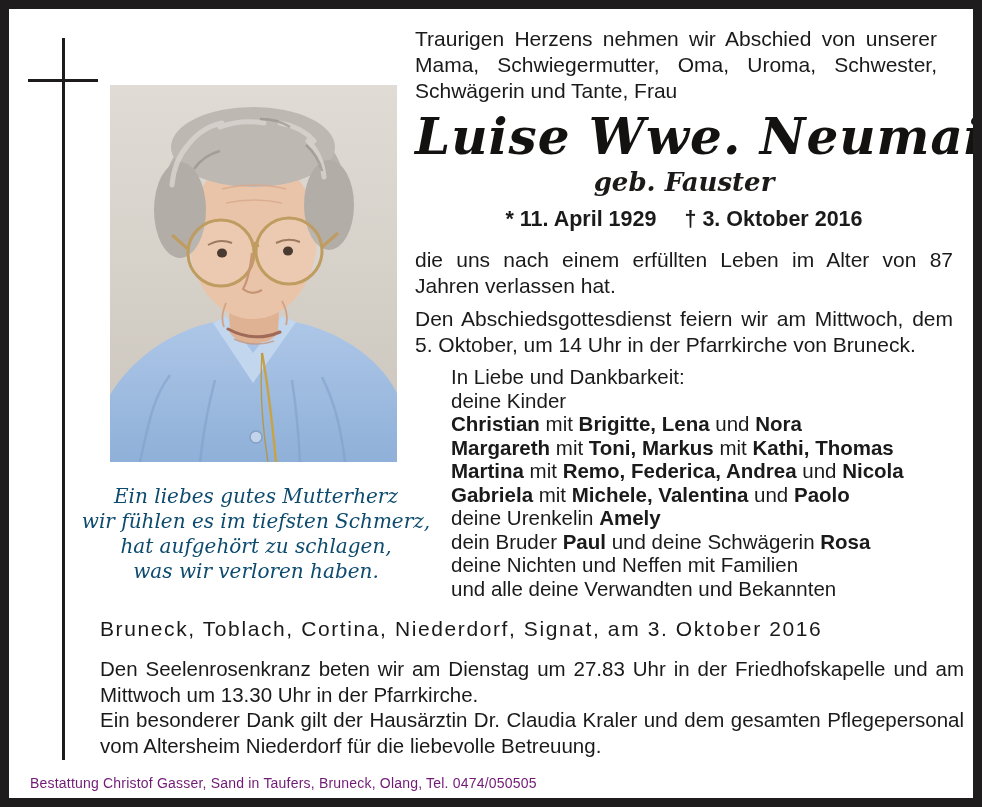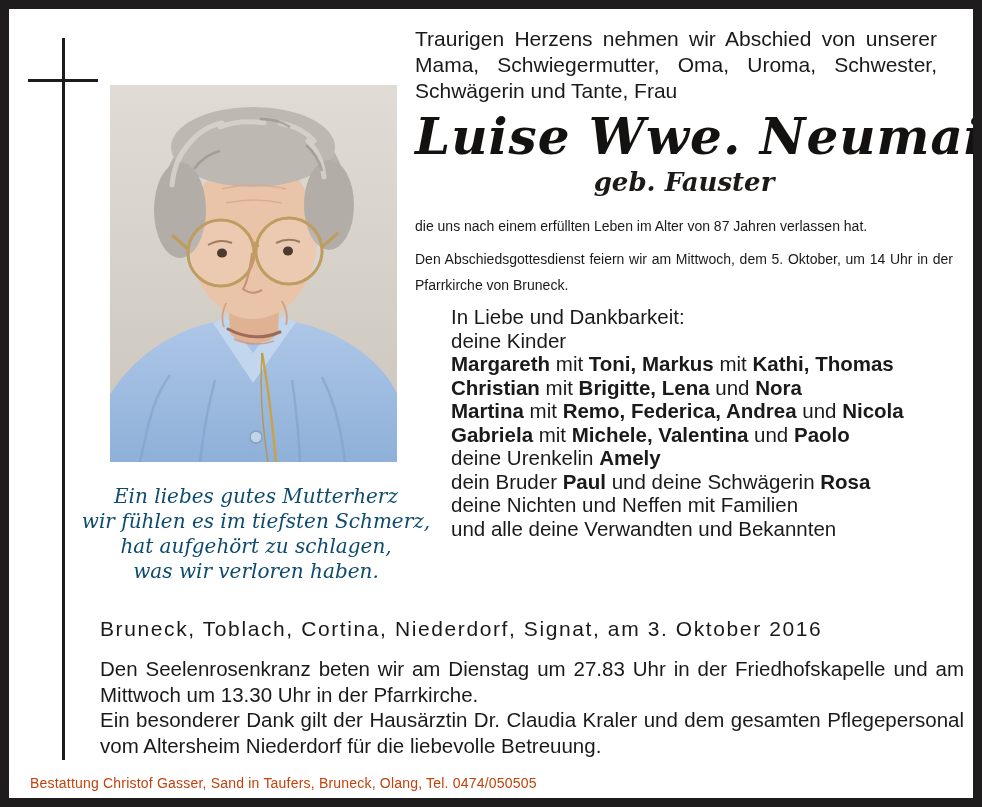--- a/index.html
+++ b/index.html
@@ -54,21 +54,21 @@
   }
   .dates{
     margin-top:8px;
     text-align:center;
     font-weight:bold;
     font-size:21.5px;line-height:26px;
   }
   .dates .death{margin-left:28px;}
   .para{
     margin:15px 0 0 0;
-    font-size:14px;line-height:26px;
+    font-size:21px;line-height:26px;
     text-align:justify;text-align-last:left;
   }
   .para.p2{margin-top:7px;}
   .family{margin-top:7px;font-size:20.5px;line-height:23.5px;margin-left:36px;}
   .fam-line{white-space:nowrap;}
 
   .places{
     position:absolute;left:91px;top:607px;width:864px;
     font-size:21px;line-height:26px;
     letter-spacing:1.6px;
@@ -81,21 +81,21 @@
   }
   .thanks{
     position:absolute;left:91px;top:698px;width:864px;margin:0;
     font-size:20.5px;line-height:26px;
     text-align:justify;text-align-last:left;
   }
   .footer{
     position:absolute;left:21px;top:766px;
     font-size:14px;line-height:17px;
     letter-spacing:0.2px;
-    color:#c2410c;
+    color:#701a75;
   }
 </style>
 </head>
 <body>
 
 <div class="page">
 
   <div class="cross-v"></div>
   <div class="cross-h"></div>
 
@@ -160,28 +160,31 @@
     <div>Ein liebes gutes Mutterherz</div>
     <div>wir fühlen es im tiefsten Schmerz,</div>
     <div>hat aufgehört zu schlagen,</div>
     <div>was wir verloren haben.</div>
   </div>
 
   <div class="rcol">
     <p class="intro">Traurigen Herzens nehmen wir Abschied von unserer Mama, Schwiegermutter, Oma, Uroma, Schwester, Schwägerin und Tante, Frau</p>
     <div class="name">Luise Wwe. Neumair</div>
     <div class="maiden">geb. Fauster</div>
+    <div class="dates">
+      <span class="birth">* 11. April 1929</span><span class="death">† 3. Oktober 2016</span>
+    </div>
     <p class="para">die uns nach einem erfüllten Leben im Alter von 87 Jahren verlassen hat.</p>
     <p class="para p2">Den Abschiedsgottesdienst feiern wir am Mittwoch, dem 5. Oktober, um 14 Uhr in der Pfarrkirche von Bruneck.</p>
     <div class="family">
       <div class="fam-line">In Liebe und Dankbarkeit:</div>
       <div>
           <div class="fam-line"><span>deine Kinder</span></div>
+          <div class="fam-line"><span style="font-weight: bold;">Christian</span><span> mit </span><span style="font-weight: bold;">Brigitte,</span><span> </span><span style="font-weight: bold;">Lena</span><span> und </span><span style="font-weight: bold;">Nora</span></div>
           <div class="fam-line"><span style="font-weight: bold;">Margareth</span><span> mit </span><span style="font-weight: bold;">Toni,</span><span> </span><span style="font-weight: bold;">Markus</span><span> mit </span><span style="font-weight: bold;">Kathi,</span><span> </span><span style="font-weight: bold;">Thomas</span></div>
-          <div class="fam-line"><span style="font-weight: bold;">Christian</span><span> mit </span><span style="font-weight: bold;">Brigitte,</span><span> </span><span style="font-weight: bold;">Lena</span><span> und </span><span style="font-weight: bold;">Nora</span></div>
           <div class="fam-line"><span style="font-weight: bold;">Martina</span><span> mit </span><span style="font-weight: bold;">Remo, Federica, Andrea</span><span> und </span><span style="font-weight: bold;">Nicola</span></div>
           <div class="fam-line"><span style="font-weight: bold;">Gabriela</span><span> mit </span><span style="font-weight: bold;">Michele, Valentina</span><span> und </span><span style="font-weight: bold;">Paolo</span></div>
           <div class="fam-line"><span>deine Urenkelin </span><span style="font-weight: bold;">Amely</span></div>
           <div class="fam-line"><span>dein Bruder </span><span style="font-weight: bold;">Paul</span><span> und deine Schwägerin </span><span style="font-weight: bold;">Rosa</span></div>
           <div class="fam-line"><span>deine Nichten und Neffen mit Familien</span></div>
           <div class="fam-line"><span>und alle deine Verwandten und Bekannten</span></div>
         </div>
     </div>
   </div>
 

